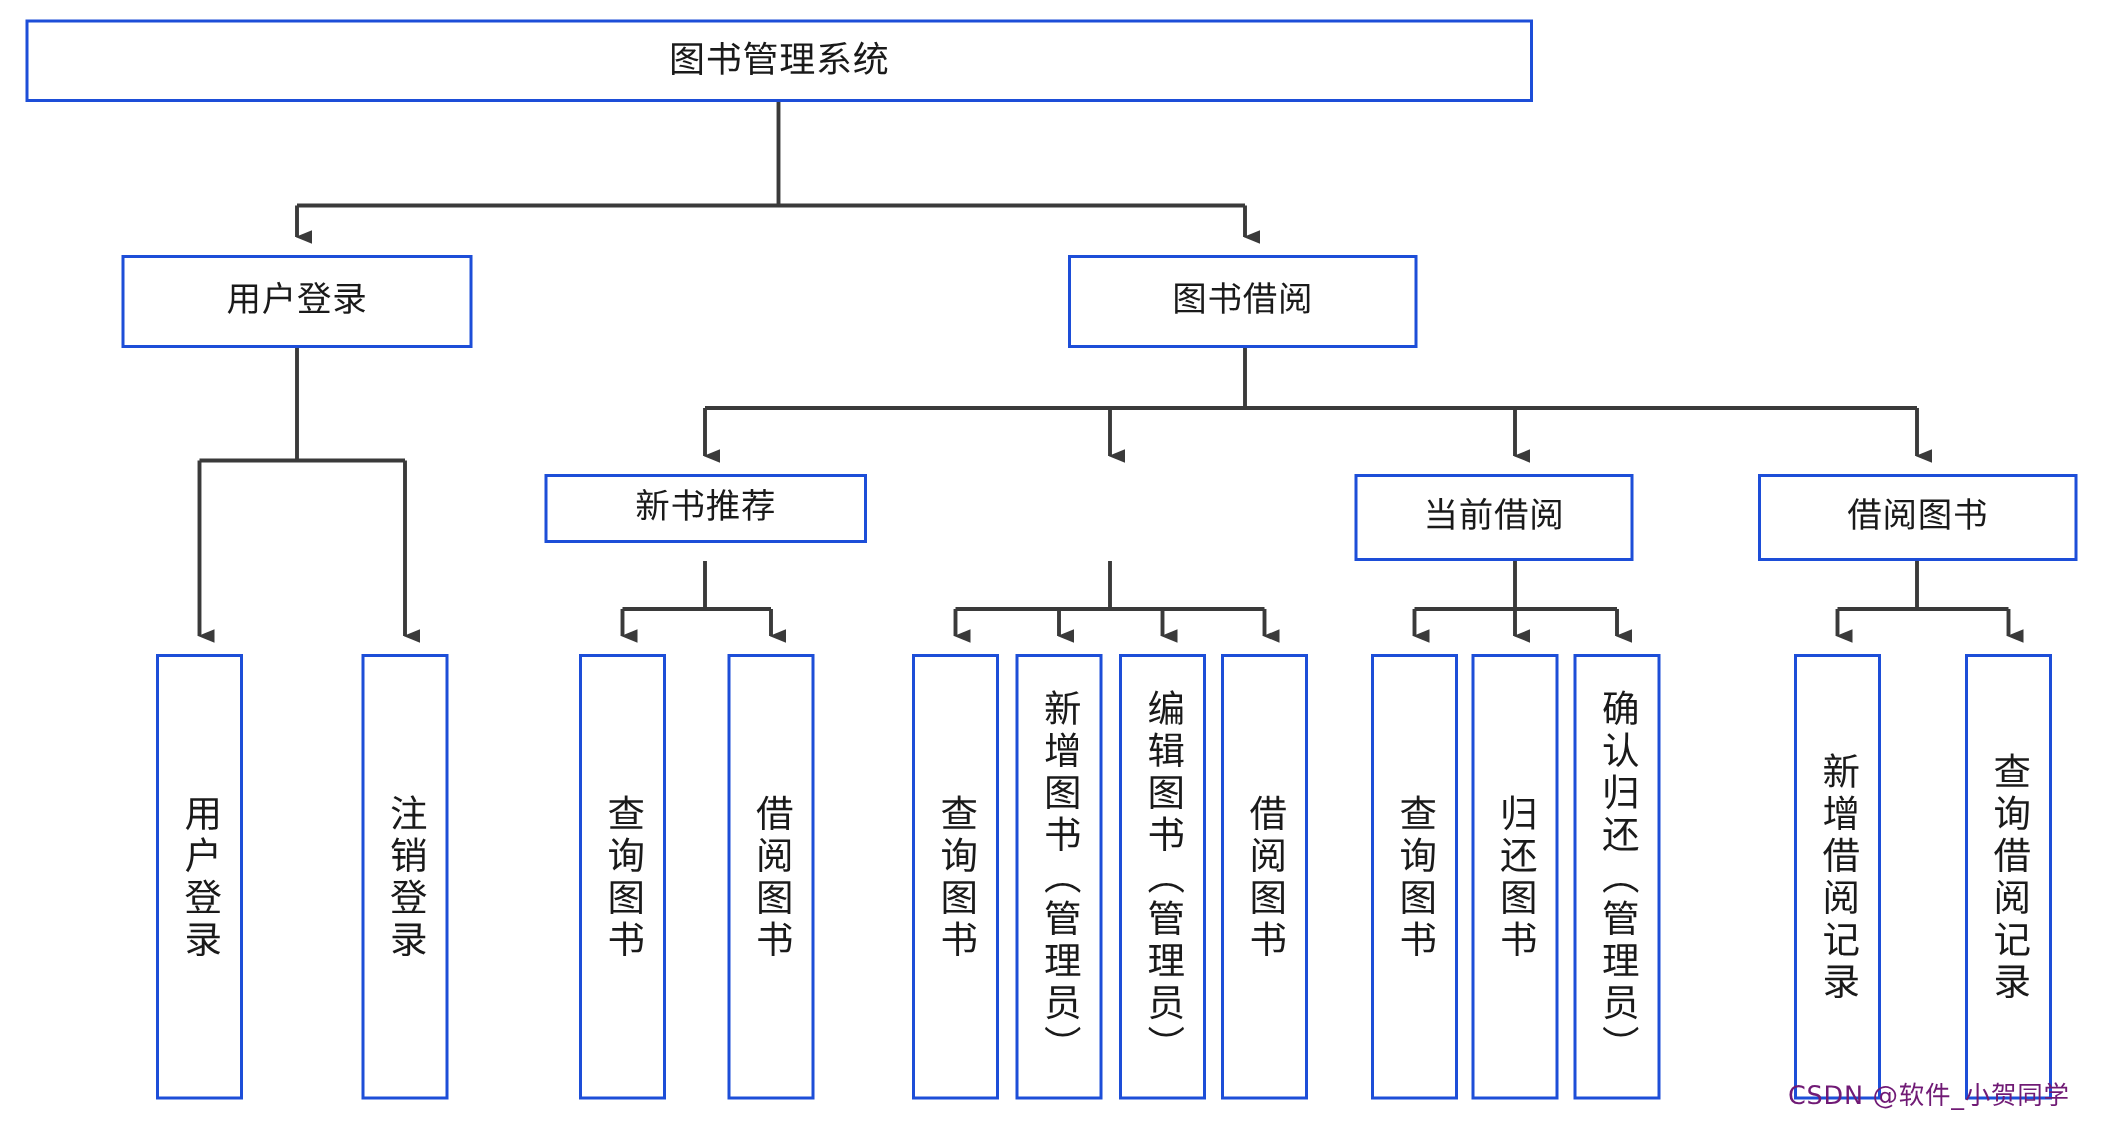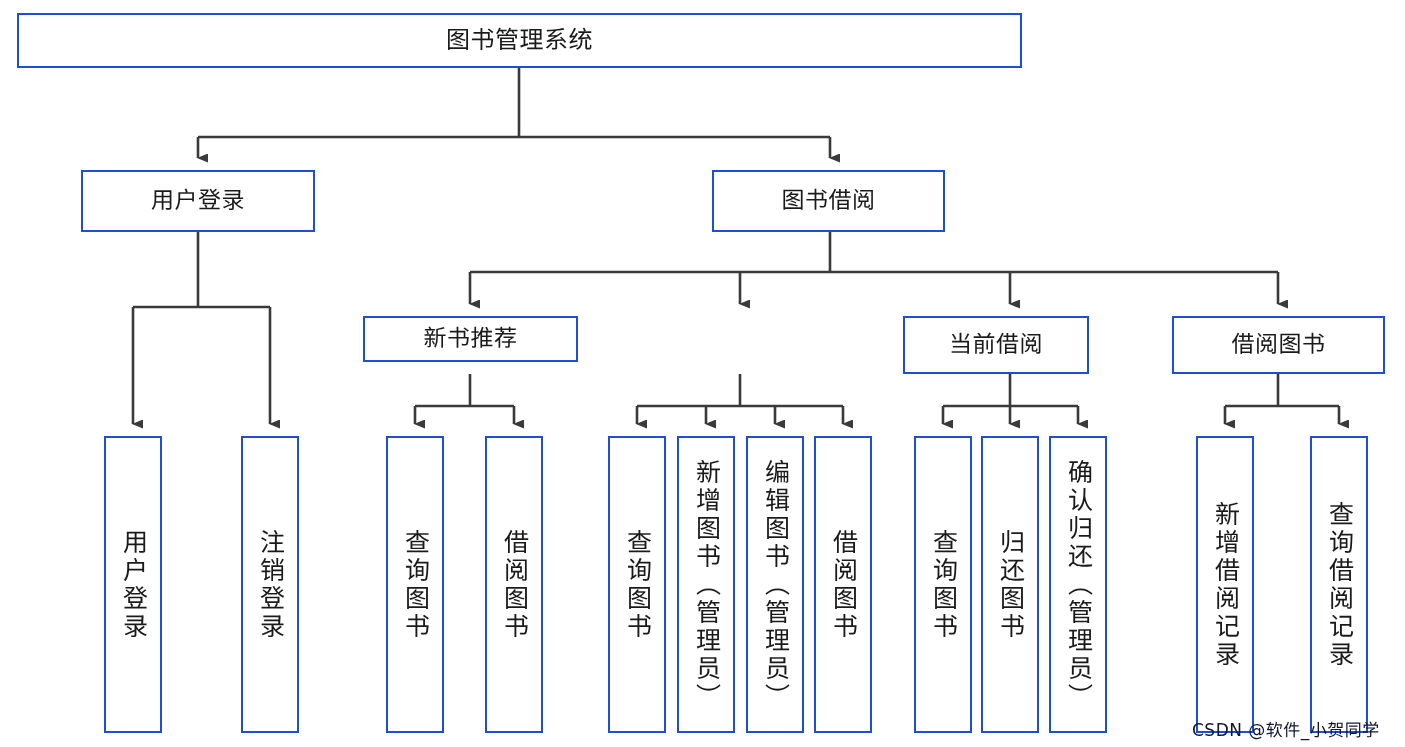--- a/index.html
+++ b/index.html
@@ -55,21 +55,21 @@
   .node.vertical .label {
     writing-mode: vertical-rl;
     text-orientation: upright;
     font-size: 25px;
     letter-spacing: 3px;
     line-height: 1;
     max-height: 100%;
   }
   .watermark {
     position: absolute;
-    color: #0f172a;
+    color: #701a75;
     font-size: 17px;
     letter-spacing: 0.5px;
     white-space: pre;
     user-select: none;
   }
 </style>
 </head>
 <body>
 
 <div id="canvas">

